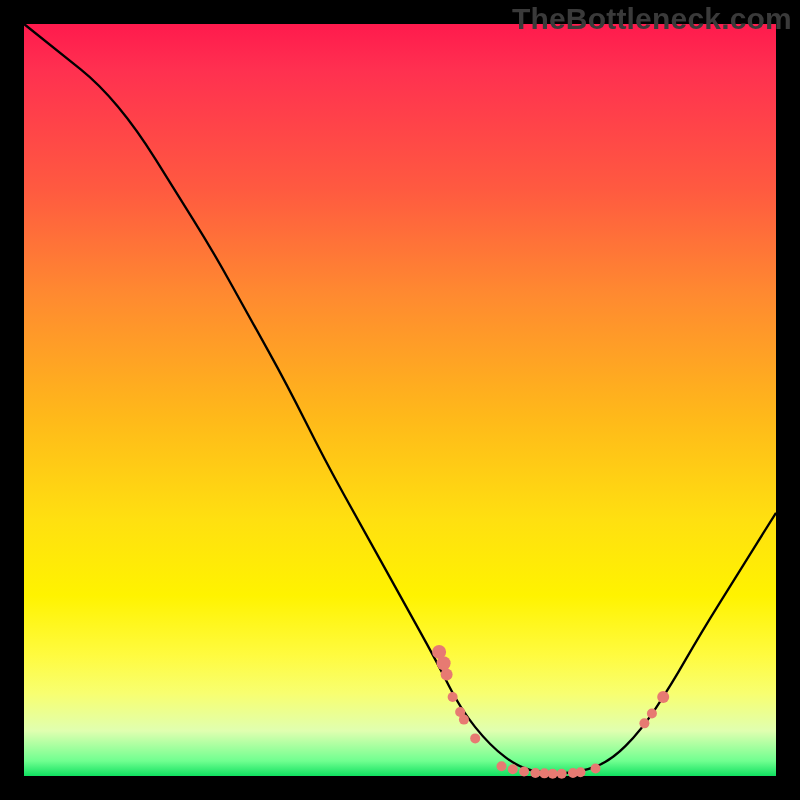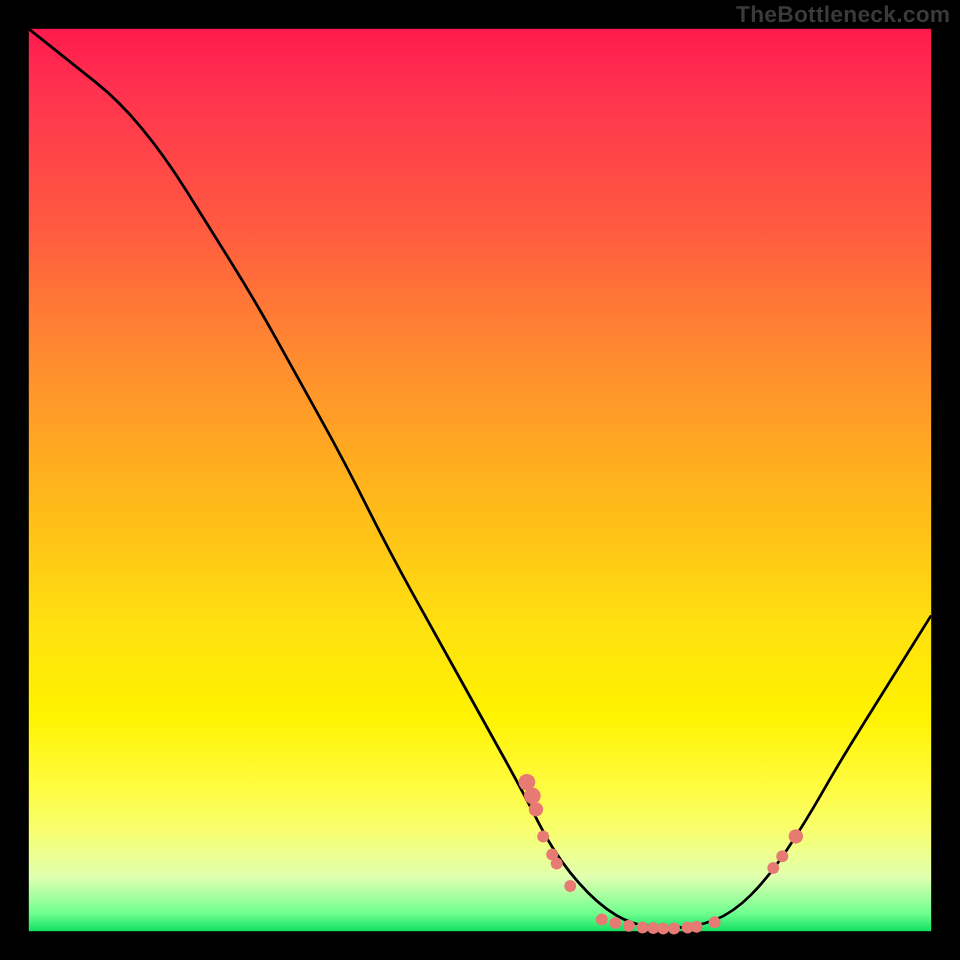--- a/index.html
+++ b/index.html
@@ -30,21 +30,21 @@
       #e0ffb0 94%,
       #70ff90 98%,
       #10e060 100%
     );
   }
   .watermark {
     position: absolute;
     top: 2px;
     right: 8px;
     color: #3a3a3a;
-    font-size: 19px;
+    font-size: 30px;
     font-weight: 600;
     letter-spacing: 0.2px;
   }
   svg.curve {
     position: absolute;
     left: 0;
     top: 0;
     width: 752px;
     height: 752px;
     overflow: visible;

